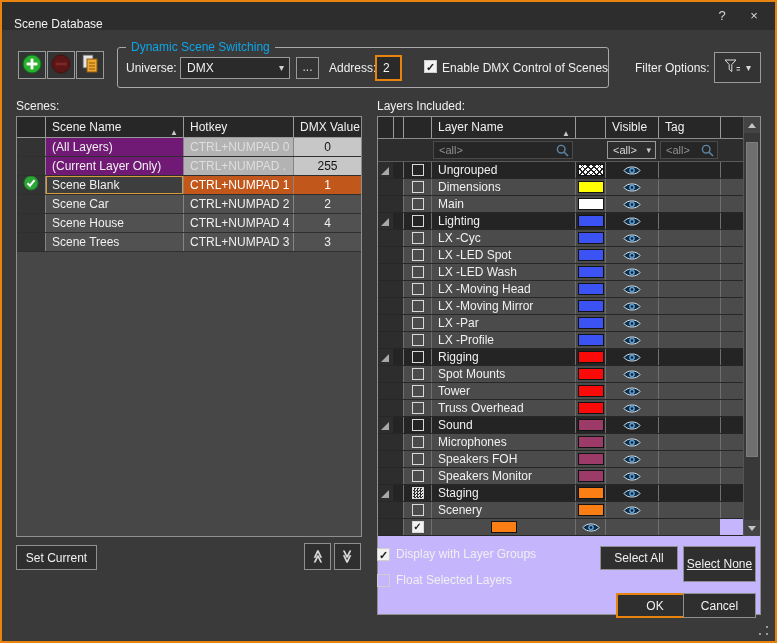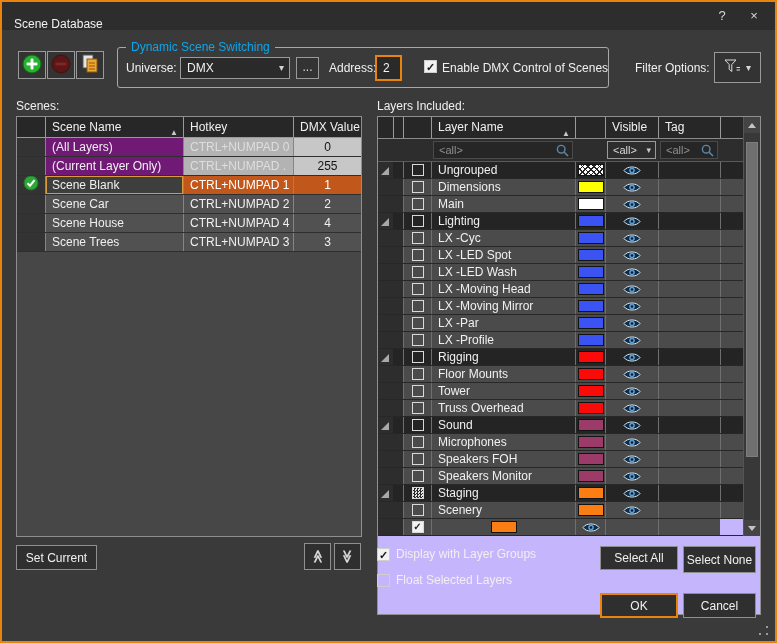--- a/index.html
+++ b/index.html
@@ -555,21 +555,21 @@
           </div>
           <div class="c tag"></div>
           <div class="c extra"></div>
         </div>
         <div class="lgrid lrow child">
           <div class="c expand"></div>
           <div class="c spacer"></div>
           <div class="c cb">
             <div class="cb-box"></div>
           </div>
-          <div class="c name">Floor Mounts</div>
+          <div class="c name">Spot Mounts</div>
           <div class="c swatch">
             <div class="swatch-box" style="background: rgb(251, 10, 10);"></div>
           </div>
           <div class="c vis">
             <div class="eye-wrap">
               <svg width="18" height="11" viewBox="0 0 18 11">
                 <path d="M1 5.5 C4 0.8 14 0.8 17 5.5 C14 10.2 4 10.2 1 5.5 Z" fill="#0d2c46" stroke="#d5e6f2" stroke-width="1"></path>
                 <circle cx="9" cy="5.5" r="2.8" fill="#5f9fd6"></circle>
                 <circle cx="9" cy="5.5" r="1.3" fill="#081c2e"></circle>
               </svg>
@@ -802,22 +802,22 @@
   <div class="chk-row" style="left:375px; top:545px;">
     <span class="checkbox checked">✓</span>
     <span>Display with Layer Groups</span>
   </div>
   <div class="chk-row" style="left:375px; top:571px;">
     <span class="checkbox"></span>
     <span>Float Selected Layers</span>
   </div>
 
   <div class="btn" style="left:598px; top:544px; width:78px; height:24px;">Select All</div>
-  <div class="btn" style="left:681px; top:544px; width:73px; height:27px;">Select None</div>
-  <div class="btn primary" style="left:598px; top:591px; width:78px; height:25px;">OK</div>
+  <div class="btn" style="left:681px; top:544px; width:73px; height:36px;text-decoration:underline;">Select None</div>
+  <div class="btn primary" style="left:614px; top:591px; width:78px; height:25px;">OK</div>
   <div class="btn" style="left:681px; top:591px; width:73px; height:25px;">Cancel</div>
 
   <div class="grip">
     <i style="left:7px; top:0;"></i>
       <i style="left:7px; top:7px;"></i>
       <i style="left:0; top:7px;"></i>
   </div>
 </div>
 
 </body></html>

